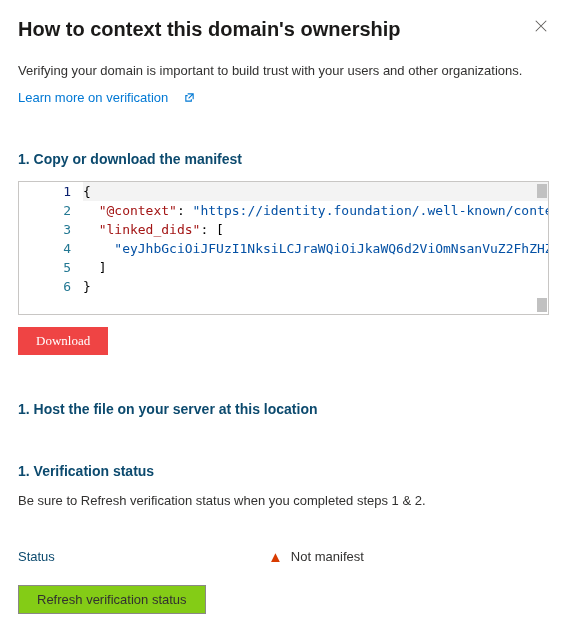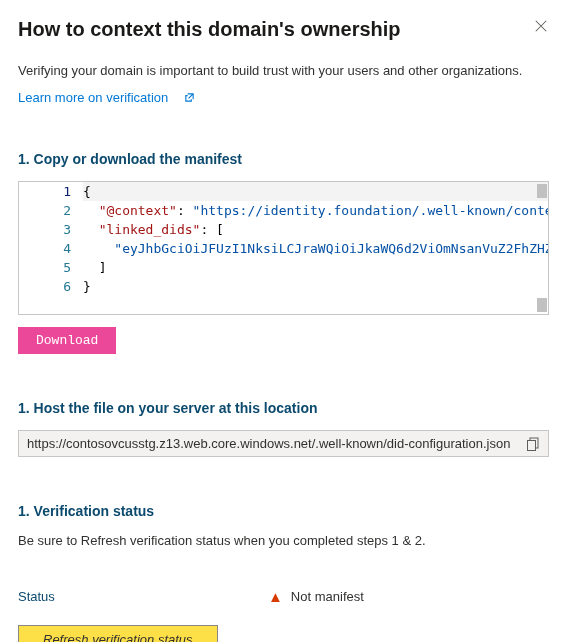--- a/index.html
+++ b/index.html
@@ -78,27 +78,27 @@
   .tok-str { color: #0451a5; }
   .scroll-thumb {
     position: absolute;
     right: 1px;
     width: 10px;
     height: 14px;
     background: #c1c1c1;
   }
   .primary-btn {
     margin-top: 12px;
-    background: #ec4899;
+    background: #ef4444;
     color: #fff;
     border: none;
     padding: 6px 18px;
     font-size: 13px;
     cursor: pointer;
-    font-family: Liberation Mono, monospace;
+    font-family: Liberation Serif, serif;
   }
   .url-box {
     border: 1px solid #c8c6c4;
     background: #f3f2f1;
     padding: 5px 8px;
     display: flex;
     justify-content: space-between;
     align-items: center;
     font-size: 13px;
   }
@@ -118,28 +118,27 @@
     color: #0c4a6e;
   }
   .status-value {
     display: flex;
     align-items: center;
     gap: 8px;
     font-size: 13px;
   }
   .warn-icon { color: #d83b01; font-size: 15px; }
   .secondary-btn {
-    background: #fde047;
+    background: #84cc16;
     border: 1px solid #8a8886;
-    padding: 6px 24px;
+    padding: 6px 18px;
     font-size: 13px;
     cursor: pointer;
     font-family: inherit;
     color: #323130;
-    font-style: italic;
   }
 </style>
 </head>
 <body>
 
 
 
 <div class="header">
   <h1>How to context this domain's ownership</h1>
   <div class="close-btn">
@@ -186,27 +185,20 @@
       <div class="code-row">
         <div class="gutter">6</div>
         <div class="code-line"><span class="tok-brace">}</span></div>
       </div>
     </div>
   <button class="primary-btn">Download</button>
 </div>
 
 <div class="section">
   <div class="section-title">1. Host the file on your server at this location</div>
-  <div class="url-box">
-    <span>https://contosovcusstg.z13.web.core.windows.net/.well-known/did-configuration.json</span>
-    <svg class="copy-icon" viewBox="0 0 14 14">
-        <rect x="4" y="1" width="8" height="10" stroke="currentColor" fill="none" stroke-width="1"></rect>
-        <rect x="1.5" y="3.5" width="8" height="10" stroke="currentColor" fill="#f3f2f1" stroke-width="1"></rect>
-      </svg>
-  </div>
 </div>
 
 <div class="section">
   <div class="section-title">1. Verification status</div>
   <p class="help-text">Be sure to Refresh verification status when you completed steps 1 &amp; 2.</p>
   <div class="status-row">
     <div class="status-label">Status</div>
     <div class="status-value">
       <span class="warn-icon">▲</span>
       <span>Not manifest</span>

